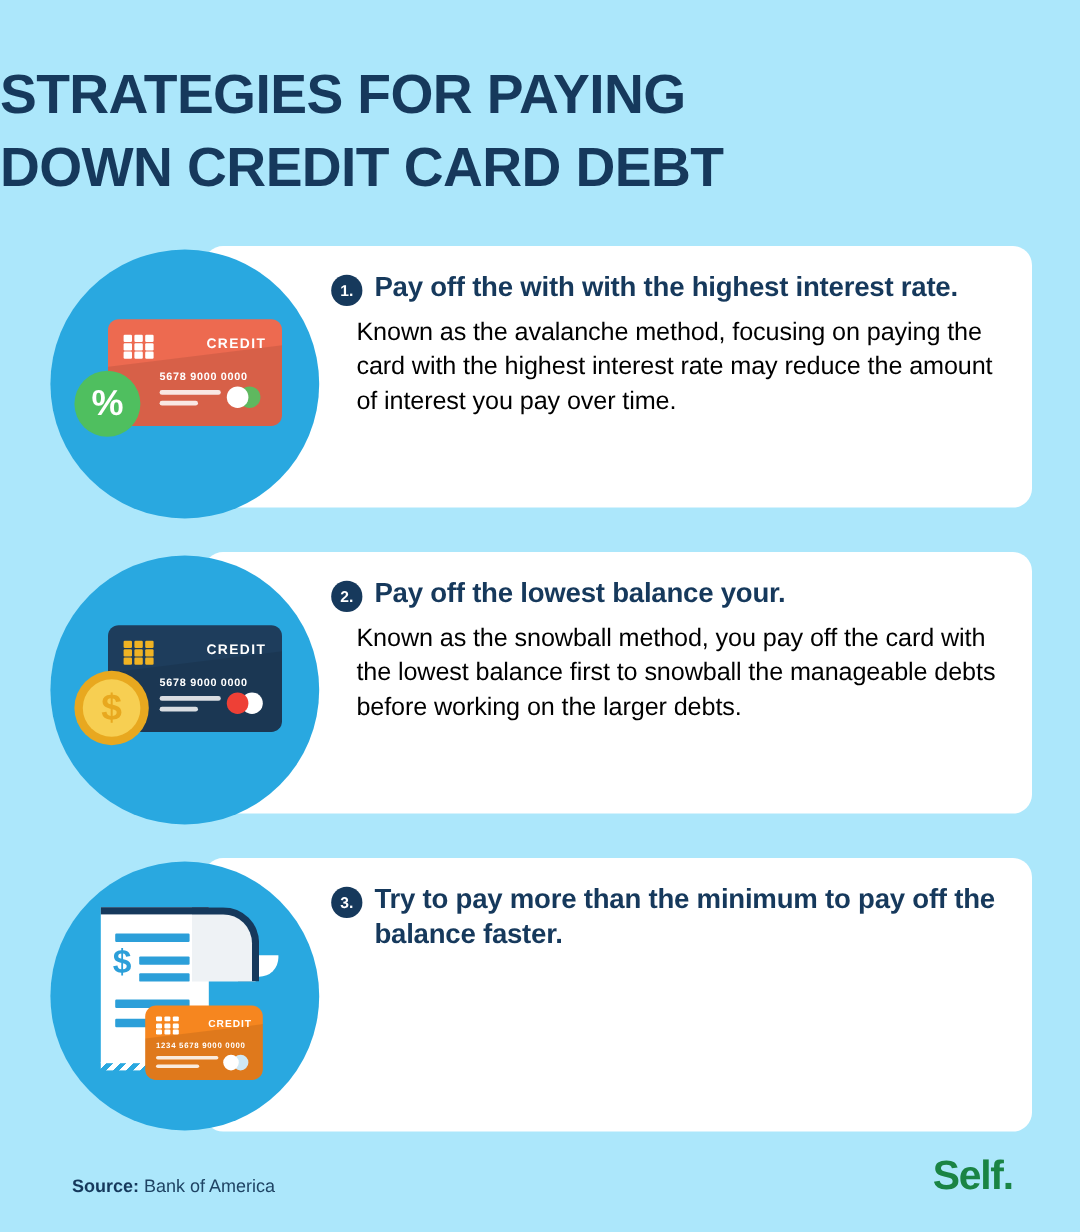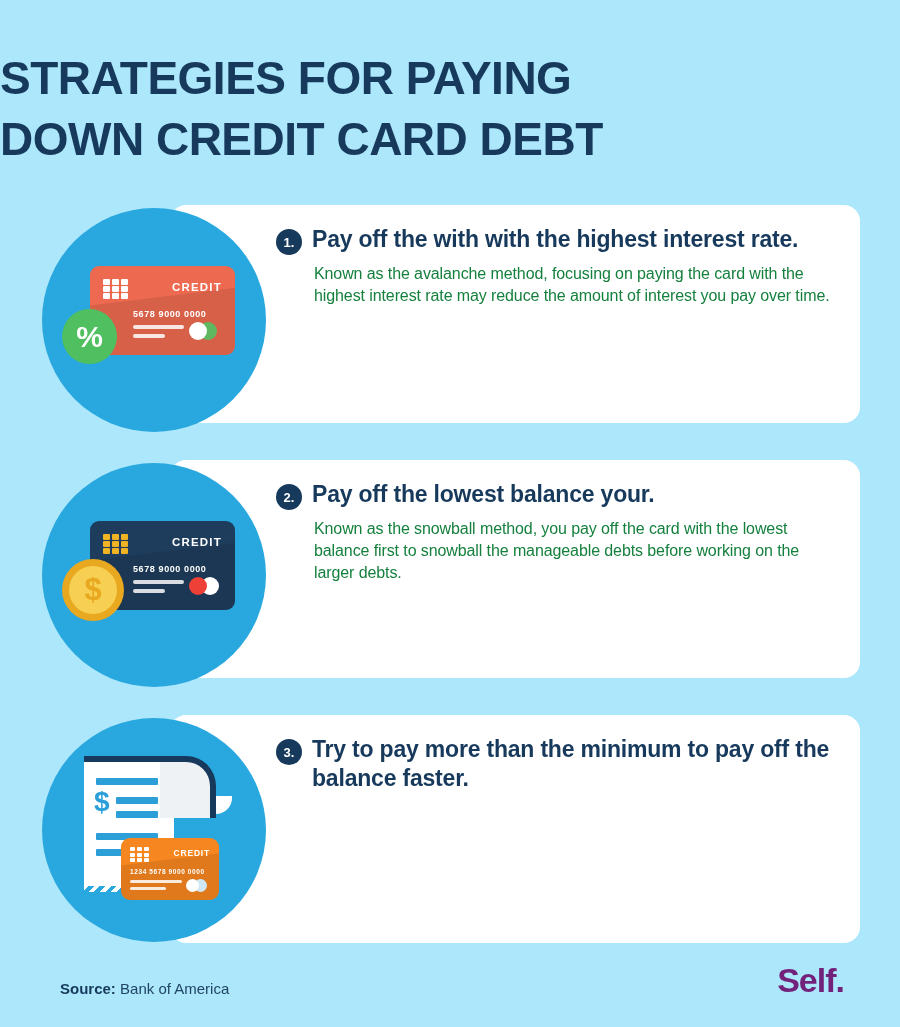--- a/index.html
+++ b/index.html
@@ -60,25 +60,25 @@
     display: flex; align-items: center; justify-content: center;
     margin-top: 4px; margin-right: 10px;
   }
   .headline {
     color: #16395c;
     font-size: 23px; font-weight: bold;
     line-height: 1.24;
     letter-spacing: -0.2px;
   }
   .body {
-    color: #15803d;
-    font-size: 16px;
+    color: #000000;
+    font-size: 21px;
     line-height: 1.38;
     margin-top: 8px;
-    margin-left: 38px;
+    margin-left: 21px;
     letter-spacing: -0.1px;
   }
 
   
   .ccard {
     position: absolute;
     border-radius: 9px;
     overflow: hidden;
   }
   .ccard .sheen {
@@ -203,21 +203,21 @@
 
   
   .footer { position: absolute; left: 0; bottom: 0; width: 900px; height: 80px; }
   .source {
     position: absolute; left: 60px; top: 33px;
     font-size: 15px; color: #1f4464;
   }
   .source b { color: #16395c; }
   .logo {
     position: absolute; right: 56px; top: 14px;
-    color: #701a75; font-size: 34px; font-weight: bold;
+    color: #15803d; font-size: 34px; font-weight: bold;
     letter-spacing: -1px;
     opacity: 0.96;
   }
 </style>
 </head>
 <body>
 
 <div class="page">
 
   <div class="title">

